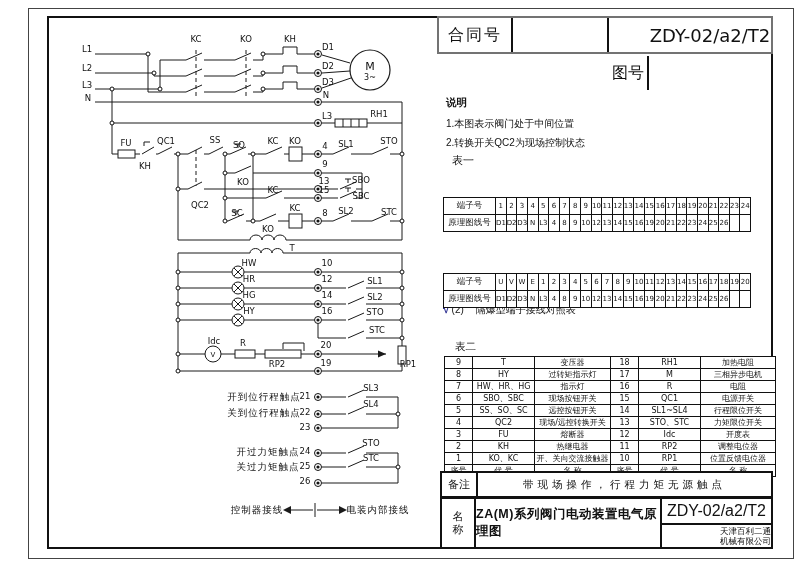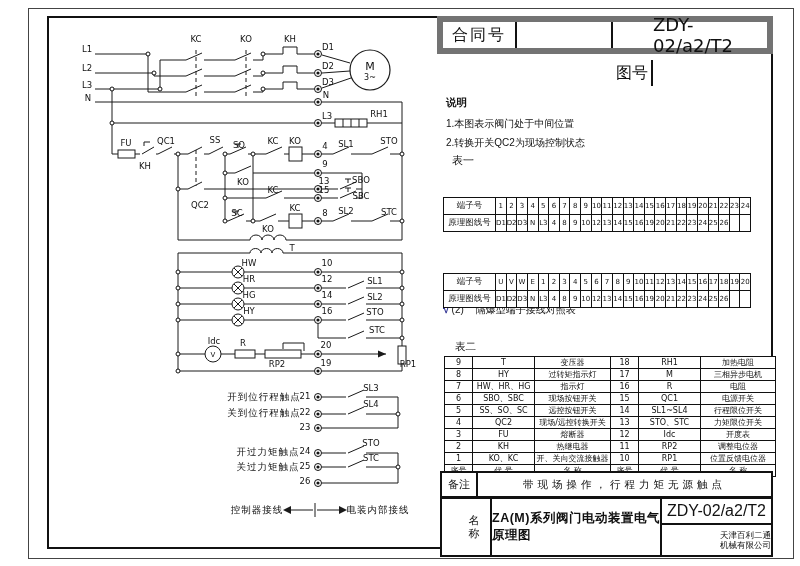--- a/index.html
+++ b/index.html
@@ -10,21 +10,21 @@
   .frame{left:47px;top:16px;width:726px;height:533px;border:2px solid #111;}
   svg.schem{position:absolute;left:0;top:0;}
   .w{stroke:#1a1a1a;stroke-width:1;fill:none;}
   .w2{stroke:#1a1a1a;stroke-width:1.2;fill:none;}
   .dash{stroke:#1a1a1a;stroke-width:1;fill:none;stroke-dasharray:4 3;}
   .ink{fill:#1a1a1a;stroke:none;}
   #labels span.lb{position:absolute;transform:translate(-50%,-50%);font-size:8.5px;line-height:1;
     font-family:"DejaVu Sans",sans-serif;color:#111;white-space:pre;}
   #labels span.lb.cn{font-size:9.5px;letter-spacing:1px;}
   
-  .titleblock{left:437px;top:16px;width:336px;height:38px;border:6px solid #737373;display:flex;background:#fff;}
+  .titleblock{left:437px;top:16px;width:336px;height:38px;border:2px solid #737373;display:flex;background:#fff;}
   .tb-cell{display:flex;align-items:center;justify-content:center;height:100%;box-sizing:border-box;}
   .tb-lab1{width:74px;border-right:2px solid #111;font-size:16px;letter-spacing:2px;}
   .tb-blank{width:96px;border-right:2px solid #111;}
   .tb-lab2{width:40px;border-right:2px solid #111;font-size:16px;margin-top:38px;}
   .tb-num{flex:1;font-size:18px;font-family:"DejaVu Sans",sans-serif;}
   .notes{left:446px;top:96px;width:310px;font-size:10px;}
   .notes .nh{font-weight:bold;font-size:10.5px;margin-bottom:7px;}
   .notes .ni{margin-bottom:5px;}
   .t1label{left:452px;top:153px;font-size:11px;}
   .t1sub{font-size:10px;margin-top:44px;}
@@ -34,21 +34,21 @@
   table.tt td{border:1px solid #111;text-align:center;padding:0;font-size:7px;height:16px;overflow:hidden;
     font-family:"DejaVu Sans",sans-serif;white-space:nowrap;}
   table.tt td.hd{font-size:8.5px;}
   .t2label{left:455px;top:340px;font-size:10.5px;}
   table.t2{position:absolute;left:444px;top:356px;border-collapse:collapse;table-layout:fixed;width:331px;background:#fff;}
   table.t2 td{border:1px solid #111;text-align:center;padding:0 1px;font-size:8px;height:10.4px;
     white-space:nowrap;overflow:hidden;font-family:"DejaVu Sans",sans-serif;}
   .remark{left:440px;top:471px;width:333px;height:27px;border:2px solid #111;display:flex;background:#fff;}
   .rm-lab{width:36px;border-right:2px solid #111;display:flex;align-items:center;justify-content:center;font-size:11px;box-sizing:border-box;}
   .rm-txt{flex:1;display:flex;align-items:center;justify-content:center;font-size:10.5px;letter-spacing:4px;}
-  .nameblock{left:440px;top:497px;width:333px;height:60px;border:2px solid #111;display:flex;background:#fff;padding-left:16px;}
+  .nameblock{left:440px;top:497px;width:333px;height:52px;border:2px solid #111;display:flex;background:#fff;}
   .nb-label{width:34px;border-right:2px solid #111;display:flex;align-items:center;justify-content:center;box-sizing:border-box;}
   .nb-label span{display:block;width:12px;font-size:11px;line-height:13px;word-break:break-all;text-align:center;}
   .nb-title{flex:1;display:flex;align-items:center;justify-content:center;font-size:12.5px;font-weight:600;letter-spacing:0.5px;}
   .nb-right{width:111px;border-left:2px solid #111;display:flex;flex-direction:column;box-sizing:border-box;}
   .nb-no{height:26px;display:flex;align-items:center;justify-content:center;font-size:16px;border-bottom:2px solid #111;box-sizing:border-box;}
   .nb-co{flex:1;display:flex;flex-direction:column;align-items:flex-end;justify-content:center;font-size:8.5px;line-height:10px;}
 </style>
 </head>
 <body>
 

